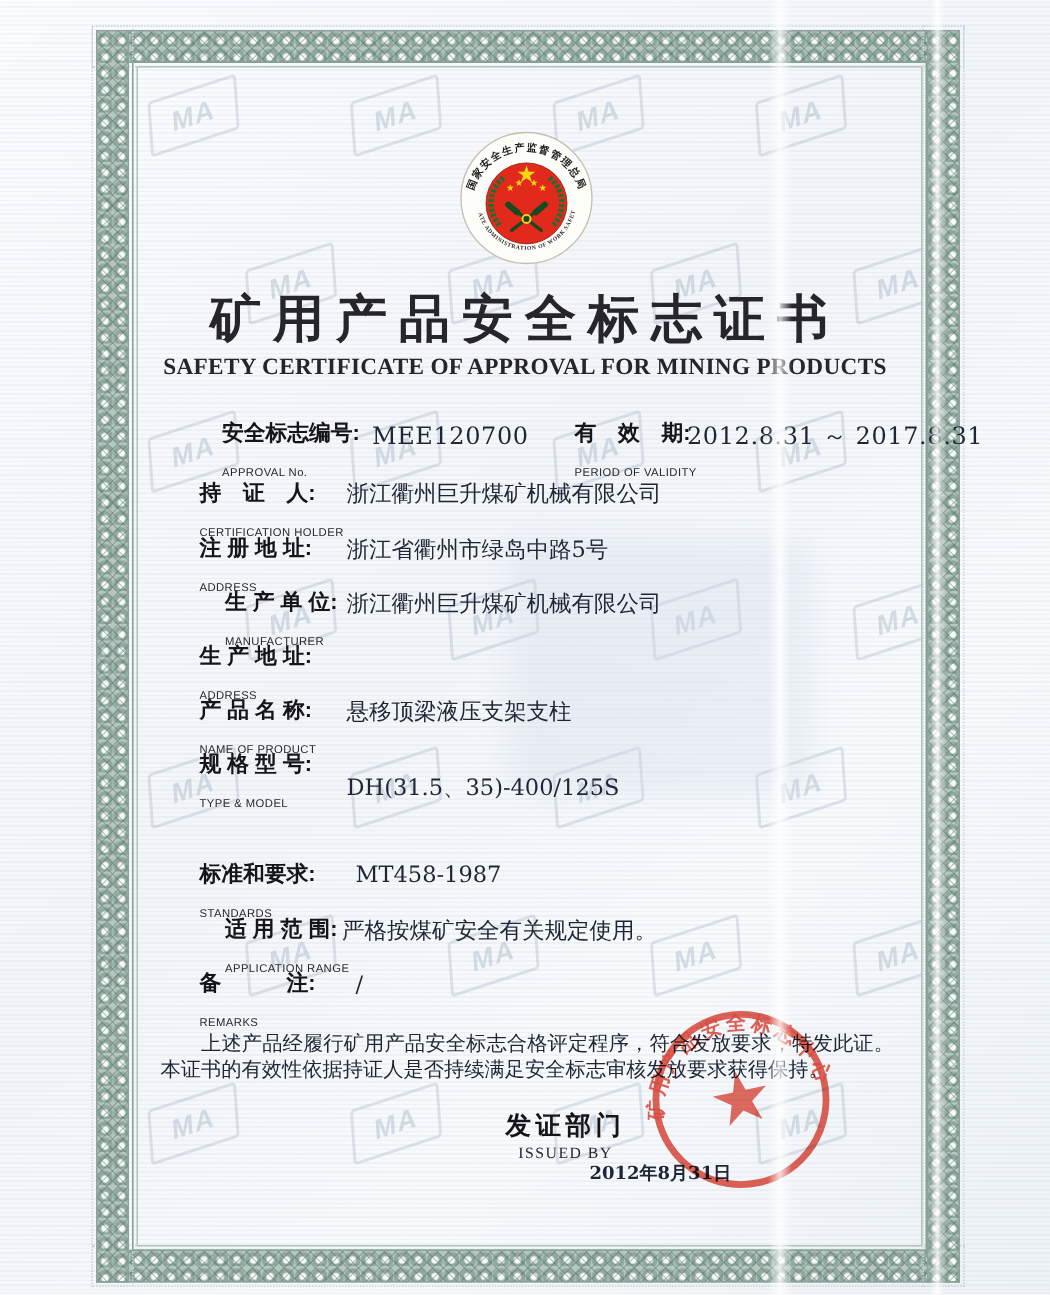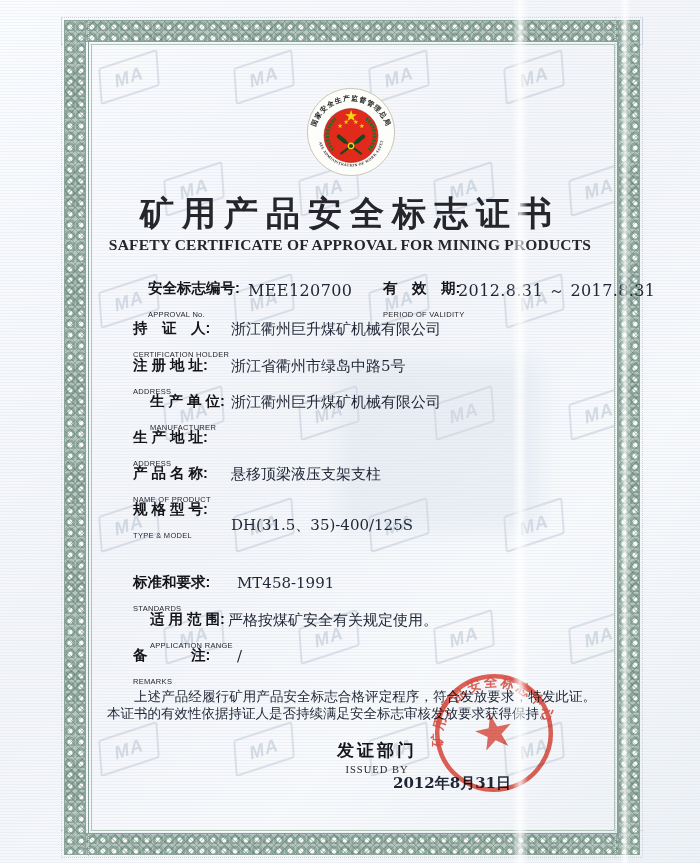--- a/index.html
+++ b/index.html
@@ -56,21 +56,21 @@
   .lbl .en{font-size:7.5px;color:#26262c;letter-spacing:.3px;margin-top:12px;white-space:nowrap;}
   .val{position:absolute;font-family:"DejaVu Serif",serif;font-size:15px;color:#1f2534;white-space:nowrap;}
   .val.small{font-size:16px;letter-spacing:.4px;}
   .statement{position:absolute;left:107px;top:688px;width:489px;
     font-family:"DejaVu Serif",serif;font-size:13.5px;line-height:17px;color:#1f2534;
     text-align:justify;text-indent:2em;}
   .issued{position:absolute;left:327px;top:739px;width:100px;text-align:center;}
   .issued .cn{font-size:17px;font-weight:bold;letter-spacing:3px;color:#141419;}
   .issued .en{font-family:"Liberation Serif",serif;font-size:10.5px;letter-spacing:1px;color:#26262c;margin-top:2px;}
   .issue-date{position:absolute;left:393px;top:774px;font-family:"DejaVu Serif",serif;
-    font-weight:bold;font-size:15px;color:#1f2534;}
+    font-weight:bold;font-size:12px;color:#1f2534;}
   .seal{position:absolute;left:427px;top:666px;width:134px;height:134px;z-index:5;
     transform:rotate(-12deg);opacity:.88;mix-blend-mode:multiply;}
 </style>
 </head>
 <body>
 
 <div class="page">
 
   <div class="watermarks" id="watermarks">
       <div class="wm" style="left: 8px; top: 14px;">MA</div>
@@ -189,21 +189,21 @@
     <div class="lbl" style="left:133px;top:500px;">
       <div class="cn">规 格 型 号:</div>
       <div class="en">TYPE &amp; MODEL</div>
     </div>
     <div class="val" style="left:231px;top:476px;margin-top:40px;">DH(31.5、35)-400/125S</div>
 
     <div class="lbl" style="left:133px;top:573px;">
       <div class="cn">标准和要求:</div>
       <div class="en">STANDARDS</div>
     </div>
-    <div class="val" style="left:237px;top:574px;">MT458-1991</div>
+    <div class="val" style="left:237px;top:574px;">MT458-1987</div>
 
     <div class="lbl" style="left:150px;top:610px;">
       <div class="cn">适 用 范 围:</div>
       <div class="en">APPLICATION RANGE</div>
     </div>
     <div class="val" style="left:228px;top:611px;">严格按煤矿安全有关规定使用。</div>
 
     <div class="lbl" style="left:133px;top:646px;">
       <div class="cn">备　　　注:</div>
       <div class="en">REMARKS</div>

